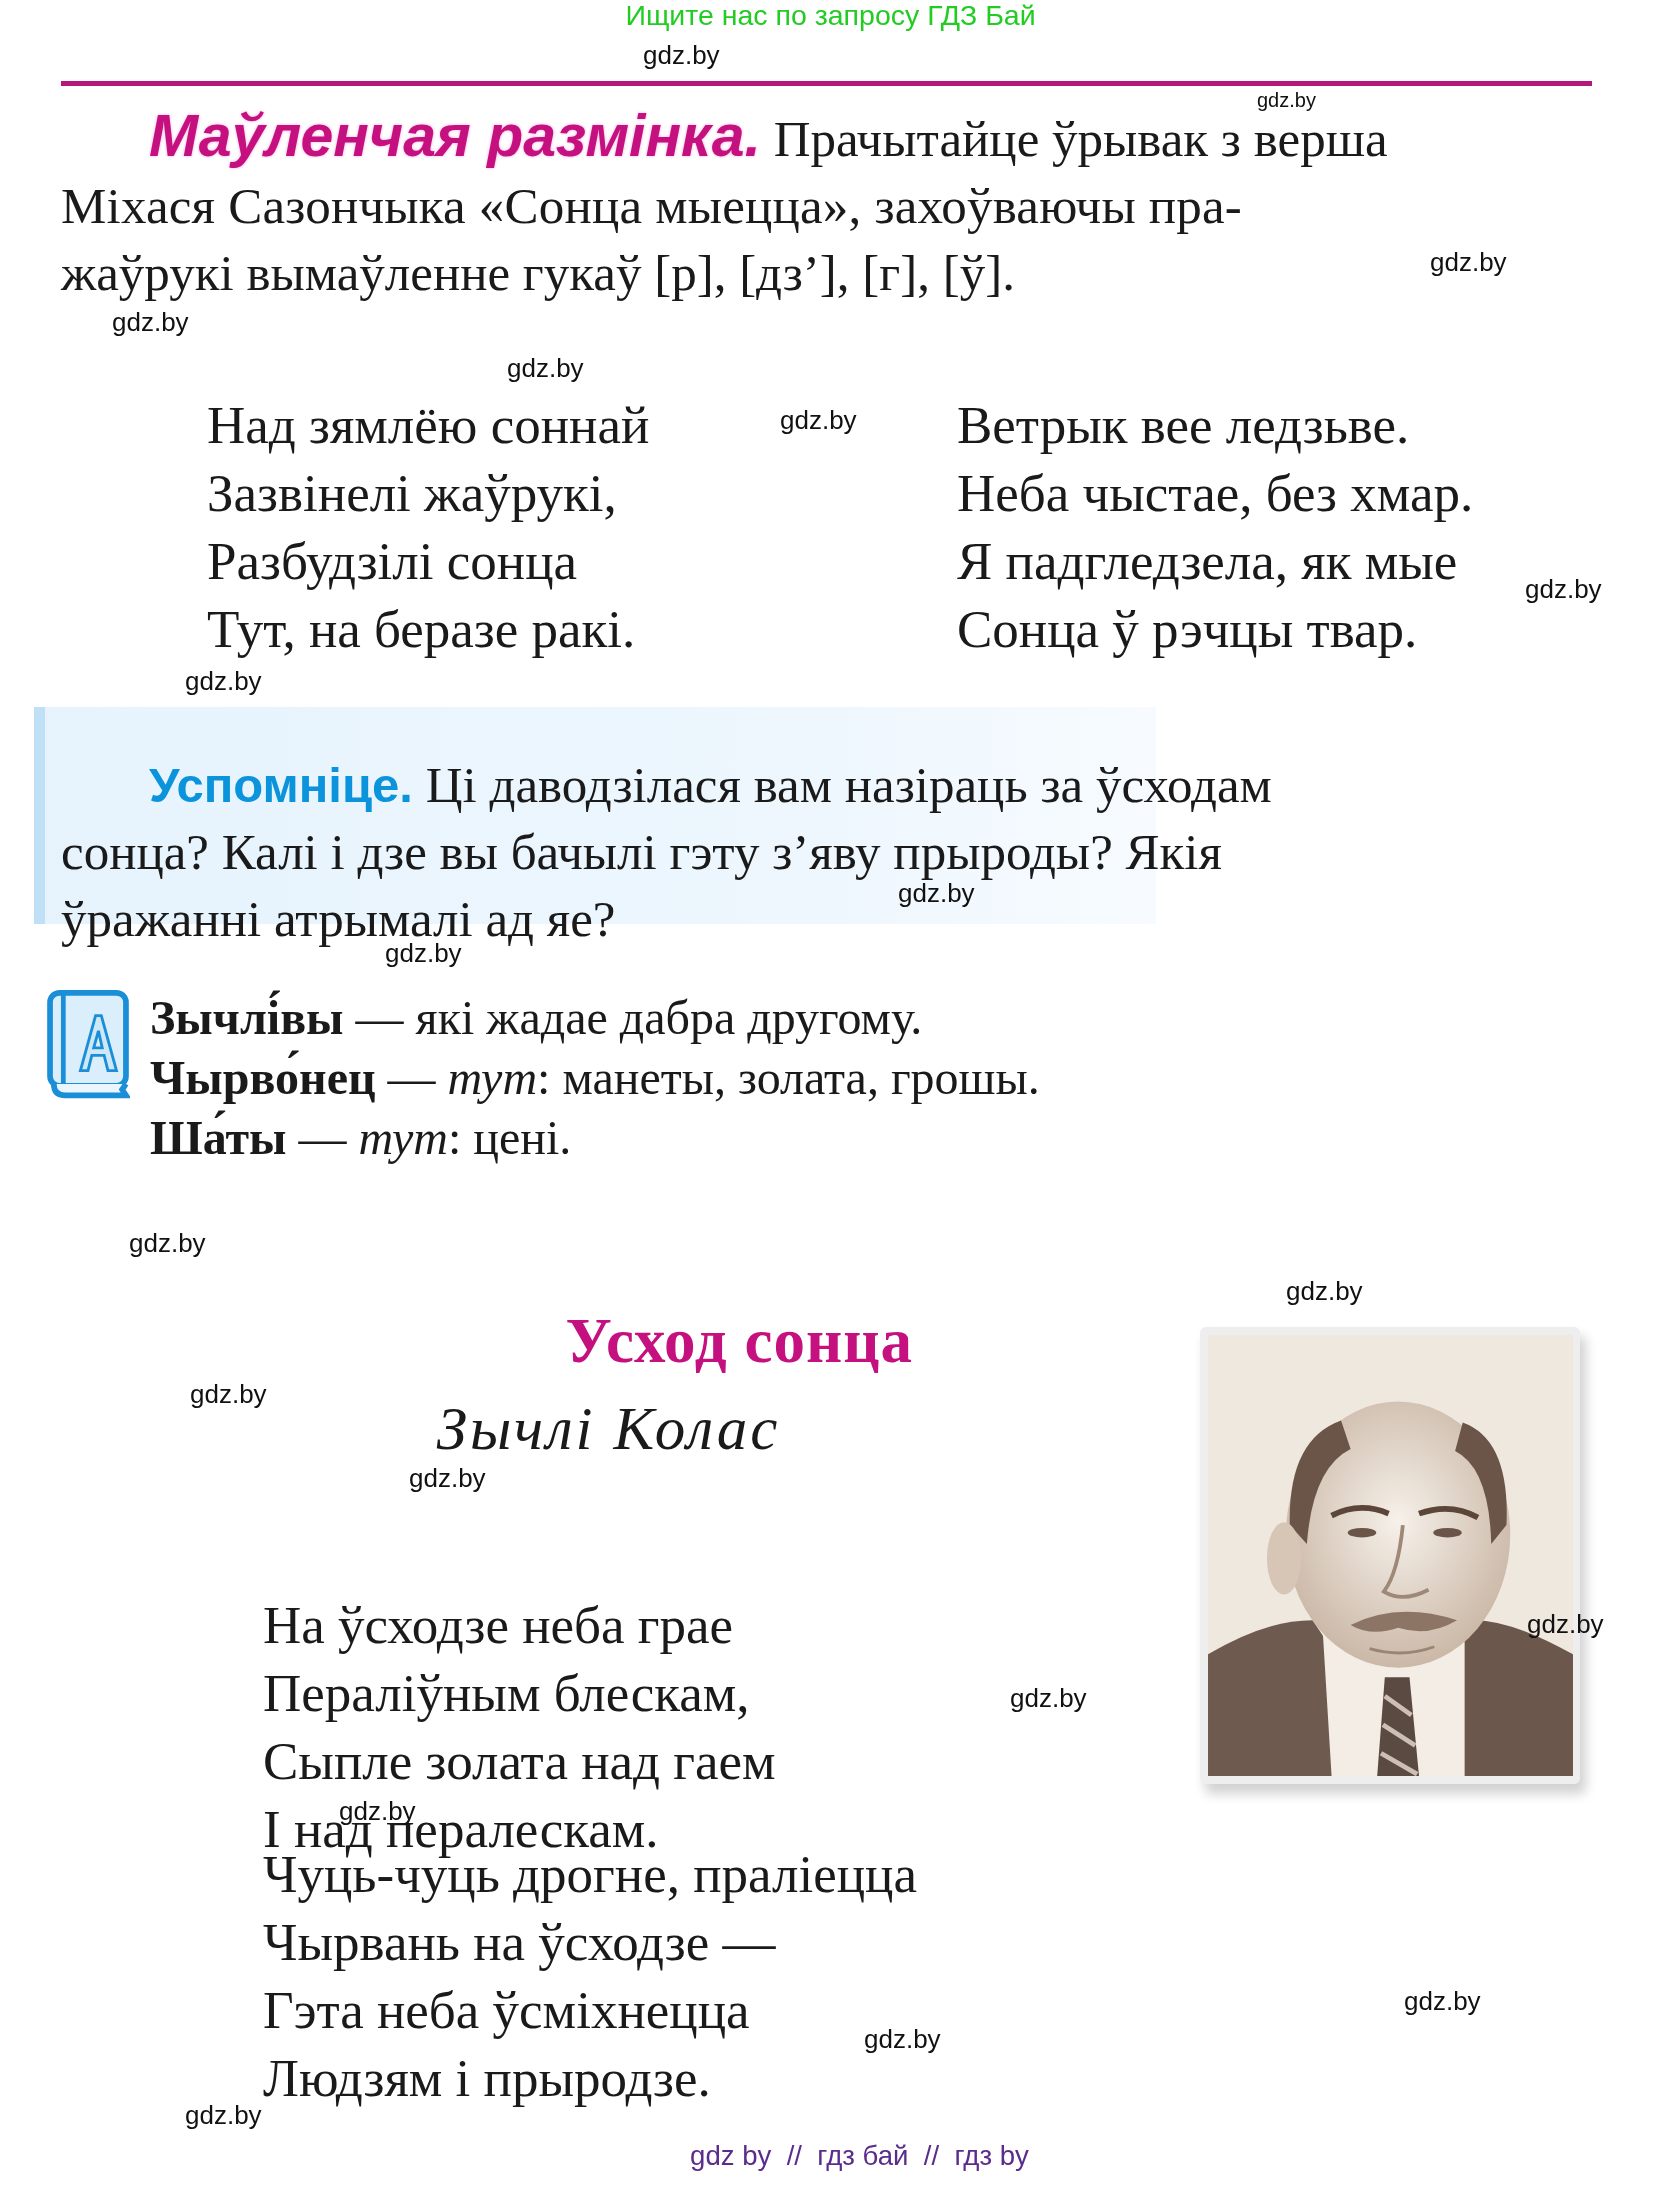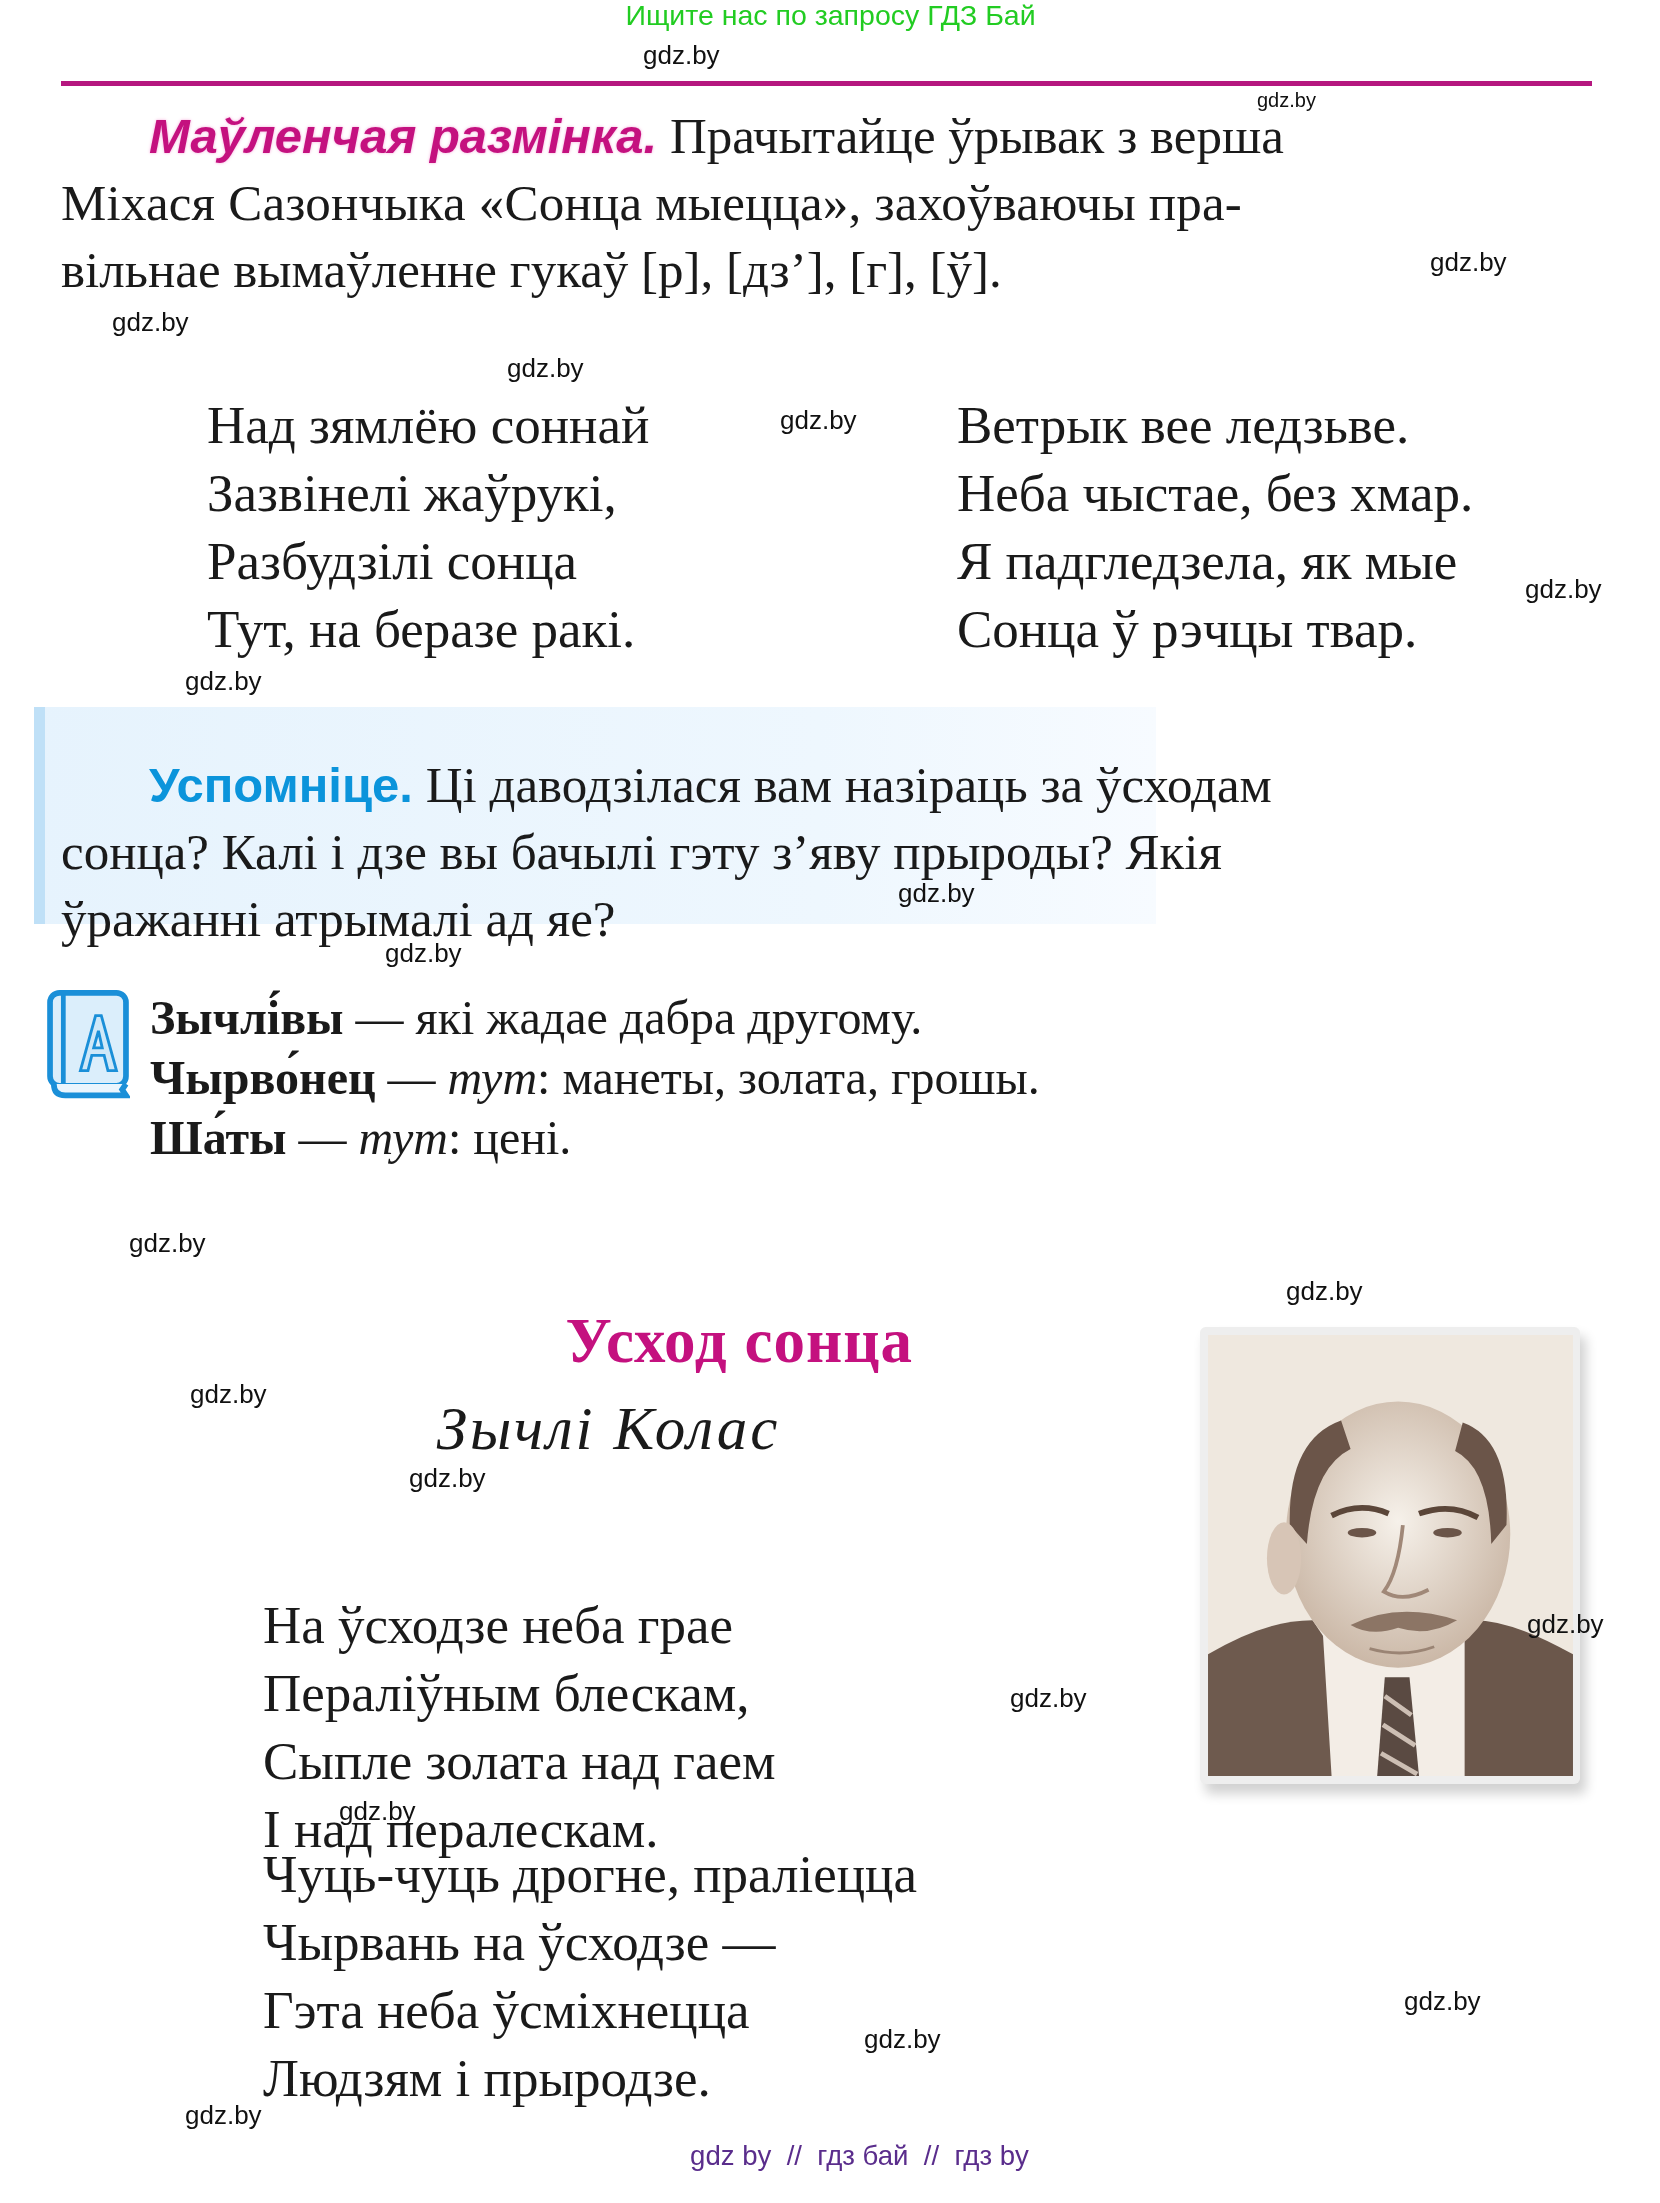--- a/index.html
+++ b/index.html
@@ -6,21 +6,21 @@
   body { width: 1661px; height: 2204px; position: relative; overflow: hidden;
          font-family: "Liberation Serif", "DejaVu Serif", serif; color: #1a1a1a; }
   .abs { position: absolute; }
   .wm { position: absolute; font-family: "Liberation Sans", "DejaVu Sans", sans-serif;
         font-size: 26px; color: #111; line-height: 1; white-space: nowrap; }
   .top-banner { position: absolute; left: 0; width: 1661px; top: 0; text-align: center;
         font-family: "Liberation Sans", "DejaVu Sans", sans-serif; font-size: 28.5px; color: #22cc22; line-height: 34px; }
   .rule { position: absolute; left: 61px; width: 1531px; top: 81px; height: 4.8px; background: #b5177f; }
   .para { position: absolute; left: 61px; width: 1533px; font-size: 51px; line-height: 67px; }
   .mag-head { color: #c4117f; font-family: "Liberation Sans", "DejaVu Sans", sans-serif;
-        font-style: italic; font-weight: bold; font-size: 49px;
+        font-style: italic; font-weight: bold; font-size: 59px;
         text-shadow: 0 0 3.8px #f8c6e6, 0 0 1.9px #f8c6e6; }
   .line { display: block; white-space: nowrap; }
   .justify { text-align: justify; text-align-last: left; }
   .poem { position: absolute; font-size: 53px; line-height: 68px; white-space: nowrap; margin-top: 20px; }
   .remember-box { position: absolute; left: 34px; top: 707px; width: 1122px; height: 217px;
         background: linear-gradient(90deg, #e6f3fd 0%, #eef7fe 70%, #f7fbff 100%); }
   .remember-bar { position: absolute; left: 34px; top: 707px; width: 11.4px; height: 217px; background: #bfe0f7; }
   .blue-head { color: #0b94db; font-family: "Liberation Sans", "DejaVu Sans", sans-serif; font-weight: bold; font-size: 49px; }
   .gloss { position: absolute; left: 150px; font-size: 48px; line-height: 60px; white-space: nowrap; }
   .gloss .term { font-weight: bold; }
@@ -44,21 +44,21 @@
 <div class="wm" style="left:643px; top:42px;">gdz.by</div>
 <div class="rule"></div>
 
 <div class="wm" style="left:1257px; top:90px; font-size:20px;">gdz.by</div>
 <div class="para" style="top:103px;">
   <span class="line justify" style="padding-left:88px;">
     <span class="mag-head">Маўленчая размінка.</span>
     <span>Прачытайце ўрывак з верша</span>
   </span>
   <span class="line" style="letter-spacing:0.2px;">Міхася Сазончыка «Сонца мыецца», захоўваючы пра-</span>
-  <span class="line">вільнае вымаўленне гукаў [р], [дз’], [г], [ў].</span>
+  <span class="line">жаўрукі вымаўленне гукаў [р], [дз’], [г], [ў].</span>
 </div>
 <div class="wm" style="left:1430px; top:249px;">gdz.by</div>
 <div class="wm" style="left:112px; top:309px;">gdz.by</div>
 
 <div class="wm" style="left:507px; top:355px;">gdz.by</div>
 <div class="poem" style="left:207px; top:371px;">
   <span class="line">Над зямлёю соннай</span>
   <span class="line">Зазвінелі жаўрукі,</span>
   <span class="line">Разбудзілі сонца</span>
   <span class="line">Тут, на беразе ракі.</span>

